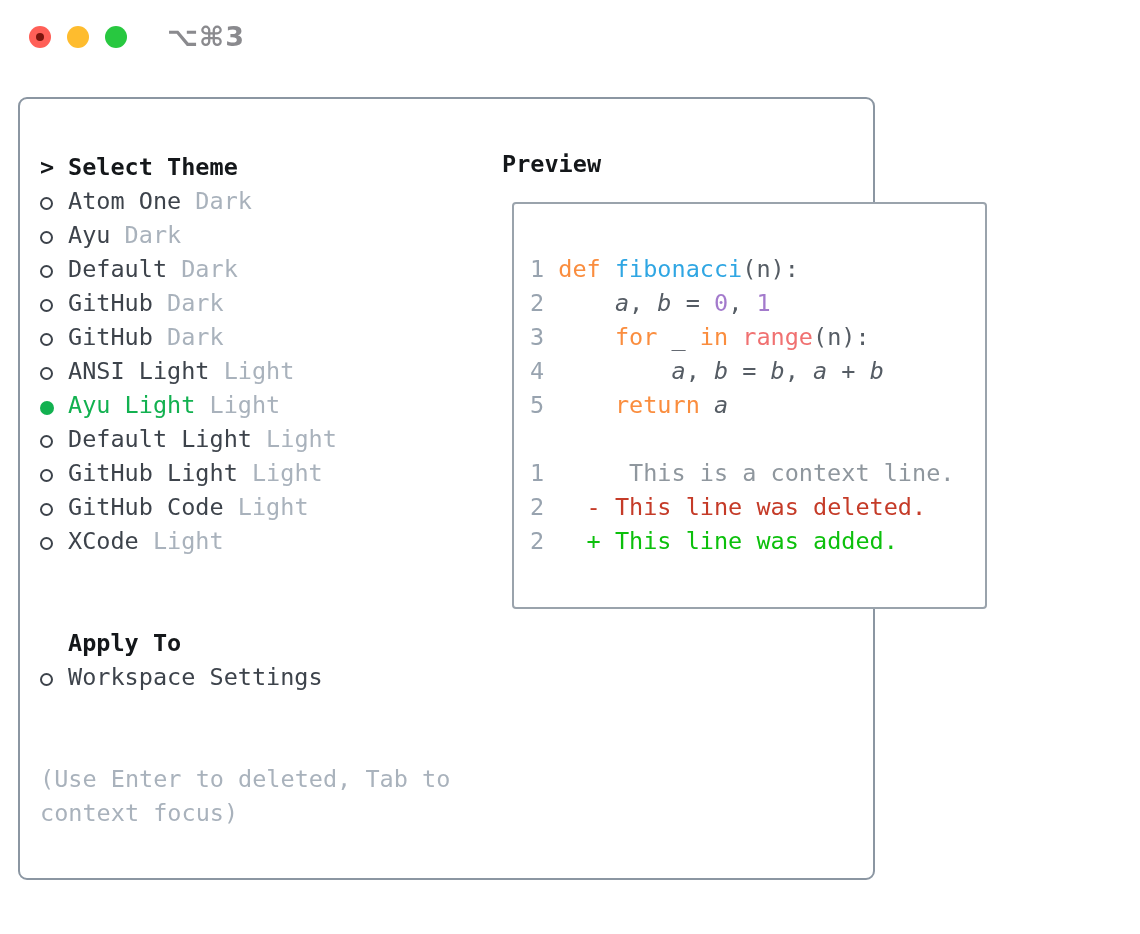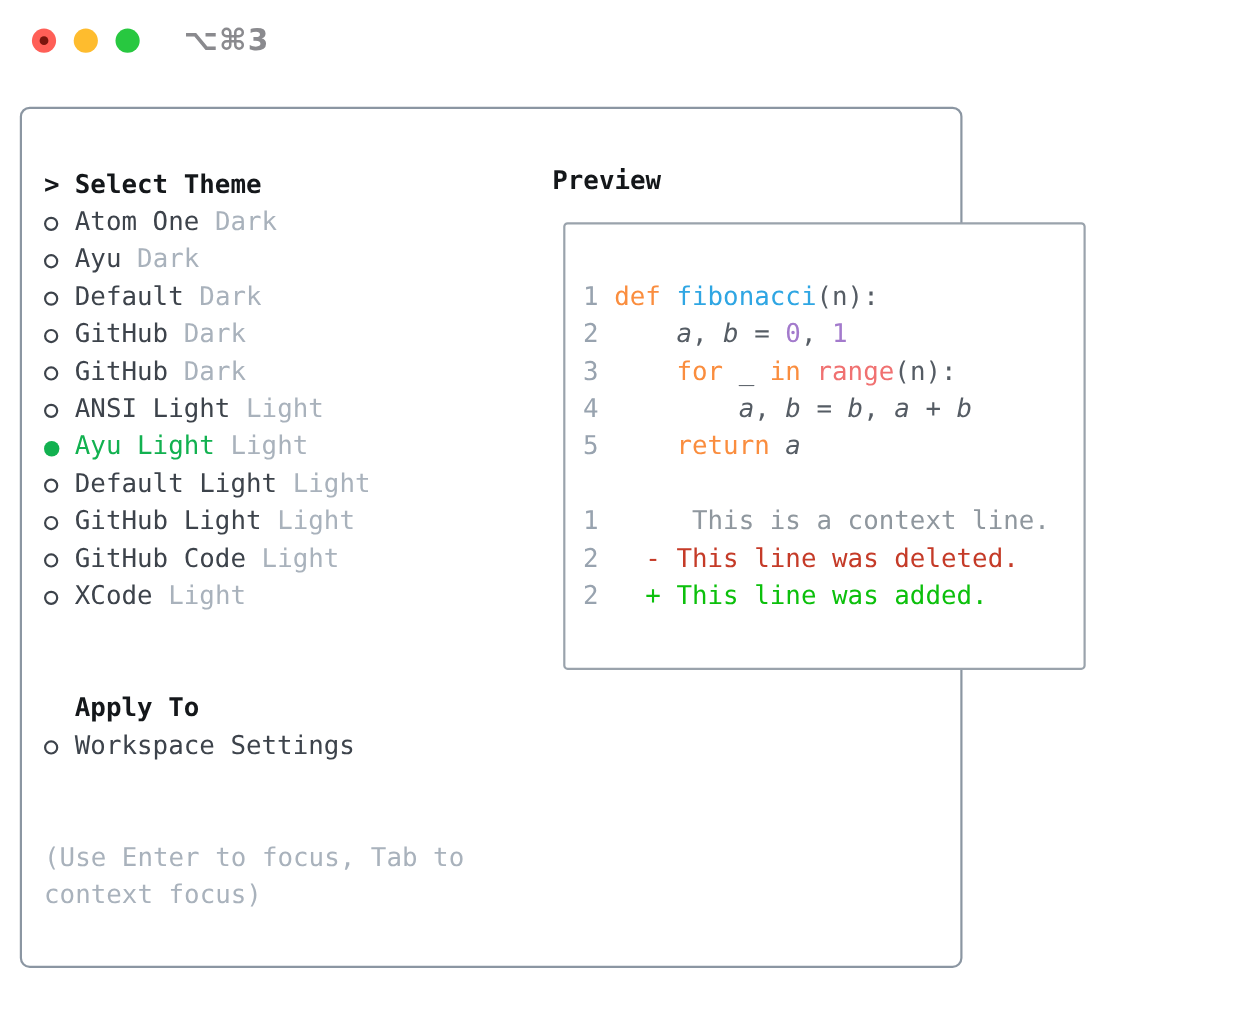--- a/index.html
+++ b/index.html
@@ -101,21 +101,21 @@
       </div>
 
     <div id="apply-to">
       <div class="row hdr"><span class="cell-gap"></span><span>Apply To</span></div>
 
         <div class="row"><span class="radio"></span><span>Workspace Settings</span></div>
       </div>
 
     <div id="footer">
 
-    <div class="row">(Use Enter to focus, Tab to</div>
+    <div class="row">(Use Enter to deleted, Tab to</div>
         <div class="row">context focus)</div>
       </div>
 
     <div id="preview-header" class="row hdr">Preview</div>
 
     <div id="preview-box">
       <div id="preview-code">
 
       <div class="cline"></div>
           <div class="cline"><span class="lno">1</span><span class="pl"> </span><span class="kw">def</span><span class="pl"> </span><span class="fn">fibonacci</span><span class="pl">(n):</span></div>

